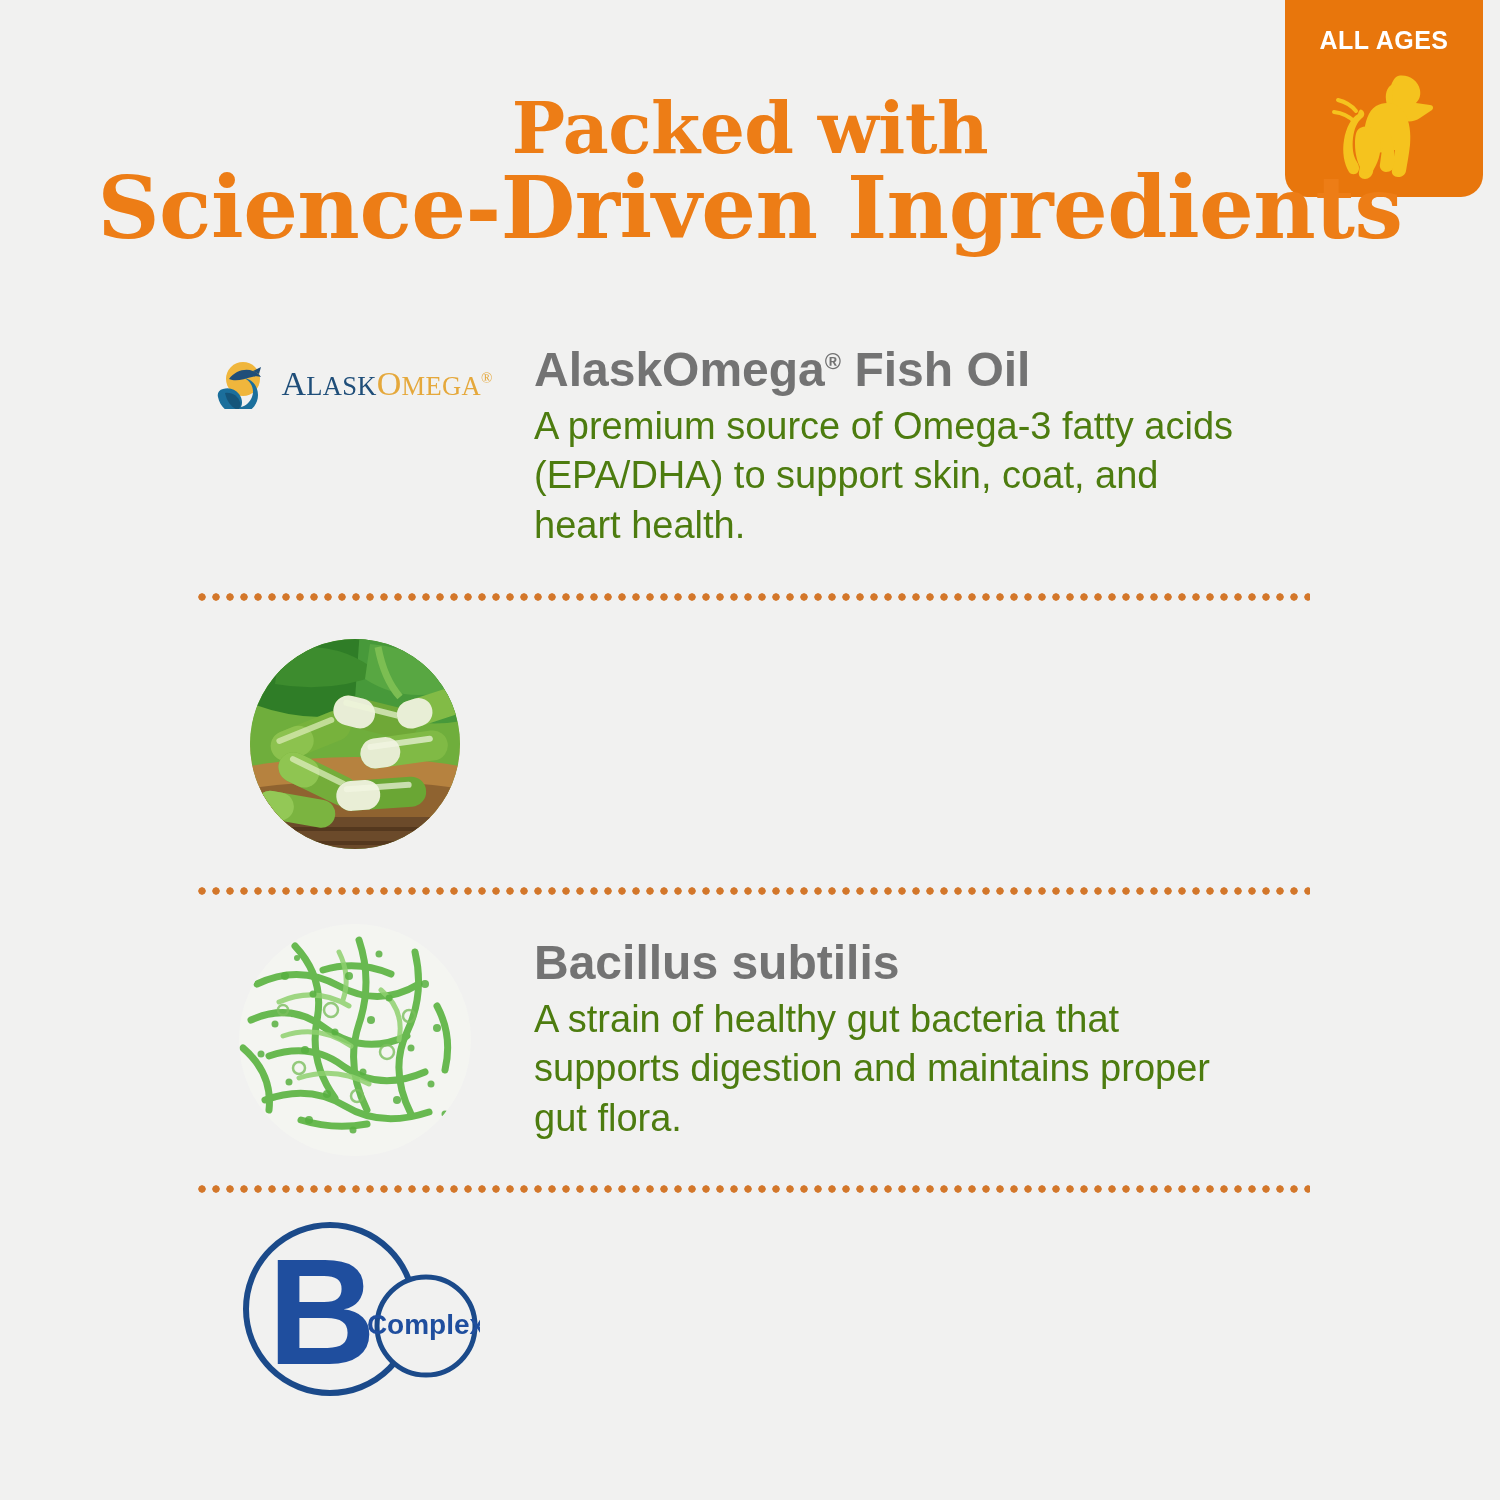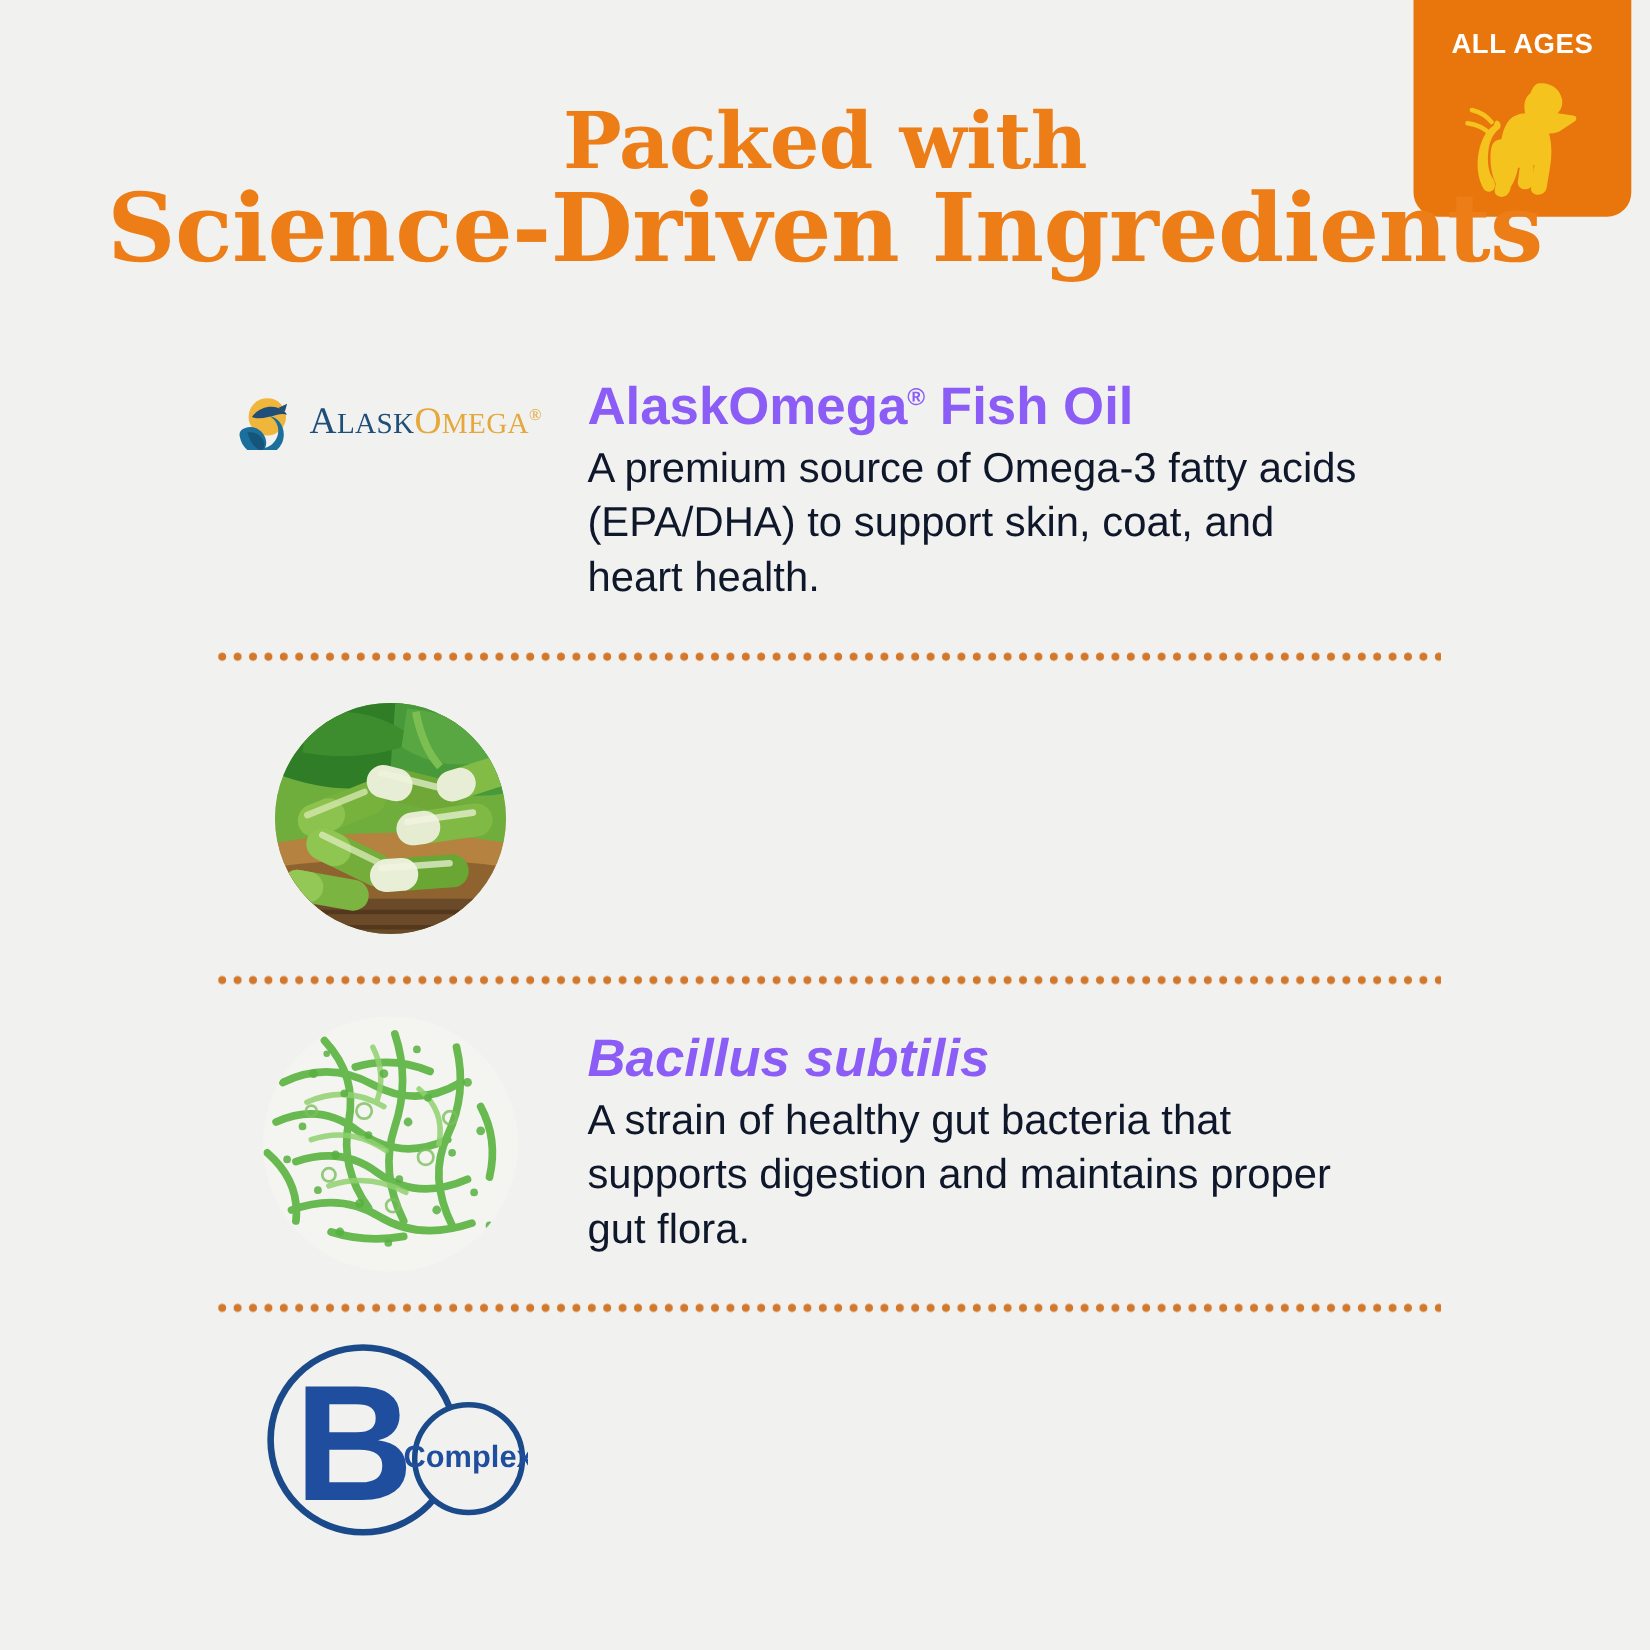--- a/index.html
+++ b/index.html
@@ -81,37 +81,36 @@
     flex: 0 0 330px;
     display: flex;
     align-items: center;
     justify-content: center;
   }
   .row-text {
     flex: 1 1 auto;
     padding-left: 14px;
   }
   .row-title {
-    color: #8b5cf6;
+    color: #737373;
     font-size: 48px;
     font-weight: bold;
     line-height: 1.08;
     margin: 0 0 6px 0;
     white-space: nowrap;
   }
   .row-title.italic {
-    font-style: italic;
   }
   .row-title sup {
     font-size: 0.46em;
     vertical-align: super;
     font-weight: bold;
   }
   .row-desc {
-    color: #0f172a;
+    color: #4d7c0f;
     font-size: 38px;
     line-height: 1.30;
     margin: 0;
     max-width: 700px;
   }
 
   
   .divider {
     height: 10px;
     margin: 0 190px 0 195px;

